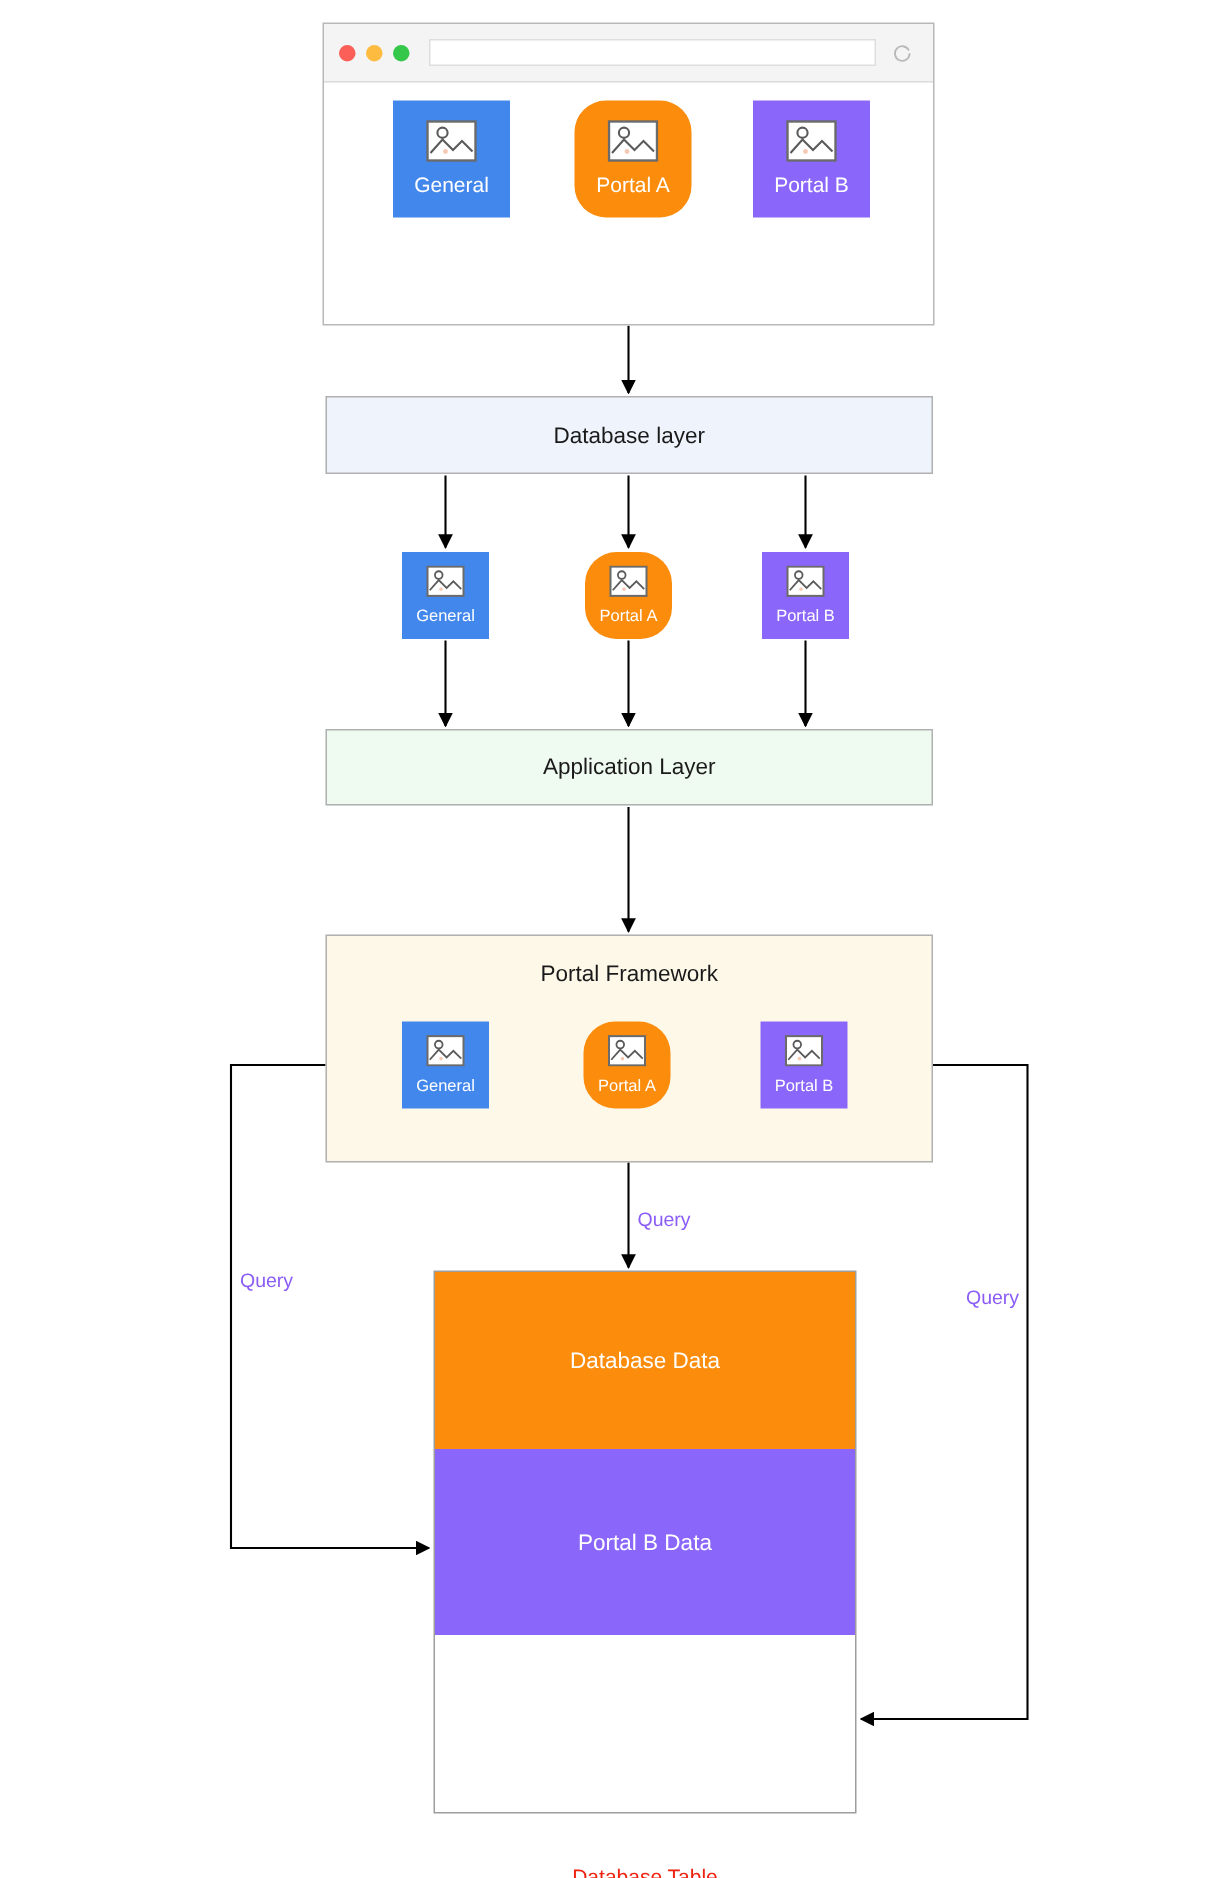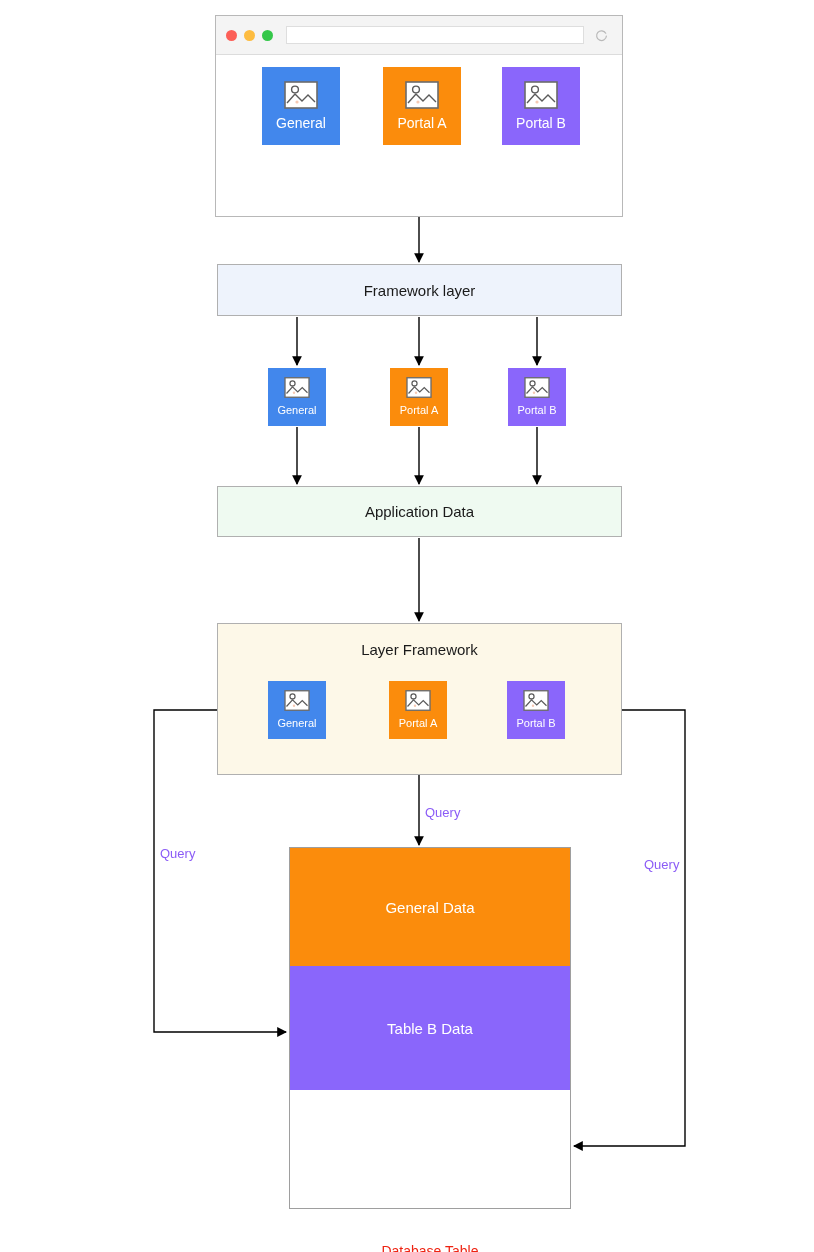--- a/index.html
+++ b/index.html
@@ -96,21 +96,21 @@
     color: #ffffff;
     line-height: 1.1;
     white-space: nowrap;
   }
   .tile.big { width: 78px; height: 78px; }
   .tile.big .tile-label { font-size: 14px; margin-top: 3px; }
   .tile.mid { width: 58px; height: 58px; }
   .tile.mid .tile-label { font-size: 11px; margin-top: 2px; }
 
   .c-blue   { background: #4287ec; }
-  .c-orange { background: #fb8c0c; }
+  .c-orange { background: #fb8c0c; border-radius: 21px; }
   .c-purple { background: #8a66fb; }
 
   
   .layerbox {
     position: absolute;
     left: 217px;
     width: 405px;
     box-sizing: border-box;
     border: 1px solid #b0b0b0;
   }
@@ -266,21 +266,21 @@
             <path d="M3 22 L11 13 L18 20 L24 14 L31 21" fill="none" stroke="#5a5a5a" stroke-width="1.4"></path>
             <circle cx="13" cy="21" r="1.6" fill="#f6c9b4"></circle>
           </svg>
         </span>
         <span class="tile-label">Portal B</span>
       </div>
     </div>
   </div>
 
   <div class="layerbox" id="security-layer">
-    <div class="layer-title">Framework layer</div>
+    <div class="layer-title">Database layer</div>
   </div>
 
   <div class="tile mid c-blue" style="left:268px; top:368px;">
     <span class="glyph">
       <svg width="26" height="21" viewBox="0 0 34 28">
         <rect x="1" y="1" width="32" height="26" fill="#ffffff" stroke="#6b6b6b" stroke-width="1.8"></rect>
         <circle cx="11" cy="8.5" r="3.4" fill="none" stroke="#5a5a5a" stroke-width="1.6"></circle>
         <path d="M3 22 L11 13 L18 20 L24 14 L31 21" fill="none" stroke="#5a5a5a" stroke-width="1.6"></path>
         <circle cx="13" cy="21" r="1.6" fill="#f6c9b4"></circle>
       </svg>
@@ -306,25 +306,25 @@
         <rect x="1" y="1" width="32" height="26" fill="#ffffff" stroke="#6b6b6b" stroke-width="1.8"></rect>
         <circle cx="11" cy="8.5" r="3.4" fill="none" stroke="#5a5a5a" stroke-width="1.6"></circle>
         <path d="M3 22 L11 13 L18 20 L24 14 L31 21" fill="none" stroke="#5a5a5a" stroke-width="1.6"></path>
         <circle cx="13" cy="21" r="1.6" fill="#f6c9b4"></circle>
       </svg>
     </span>
     <span class="tile-label">Portal B</span>
   </div>
 
   <div class="layerbox" id="application-layer">
-    <div class="layer-title">Application Data</div>
+    <div class="layer-title">Application Layer</div>
   </div>
 
   <div class="layerbox" id="portal-framework">
-    <div class="layer-title">Layer Framework</div>
+    <div class="layer-title">Portal Framework</div>
   </div>
 
   <div class="tile mid c-blue" style="left:268px; top:681px;">
     <span class="glyph">
       <svg width="26" height="21" viewBox="0 0 34 28">
         <rect x="1" y="1" width="32" height="26" fill="#ffffff" stroke="#6b6b6b" stroke-width="1.8"></rect>
         <circle cx="11" cy="8.5" r="3.4" fill="none" stroke="#5a5a5a" stroke-width="1.6"></circle>
         <path d="M3 22 L11 13 L18 20 L24 14 L31 21" fill="none" stroke="#5a5a5a" stroke-width="1.6"></path>
         <circle cx="13" cy="21" r="1.6" fill="#f6c9b4"></circle>
       </svg>
@@ -355,22 +355,22 @@
     </span>
     <span class="tile-label">Portal B</span>
   </div>
 
   <div class="edge-label" style="left:160px; top:846px;">Query</div>
   <div class="edge-label" style="left:425px; top:805px;">Query</div>
   <div class="edge-label" style="left:644px; top:857px;">Query</div>
 
   <div class="dbtable">
     <div class="dbrow r0">
-      <span>General Data</span>
+      <span>Database Data</span>
     </div>
     <div class="dbrow r2">
-      <span>Table B Data</span>
+      <span>Portal B Data</span>
     </div>
   </div>
 
   <div class="db-caption">Database Table</div>
 
 </div>
 
 </body></html>

